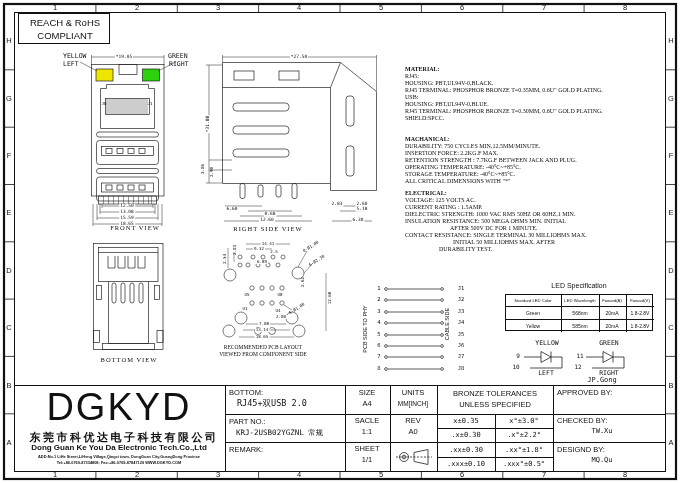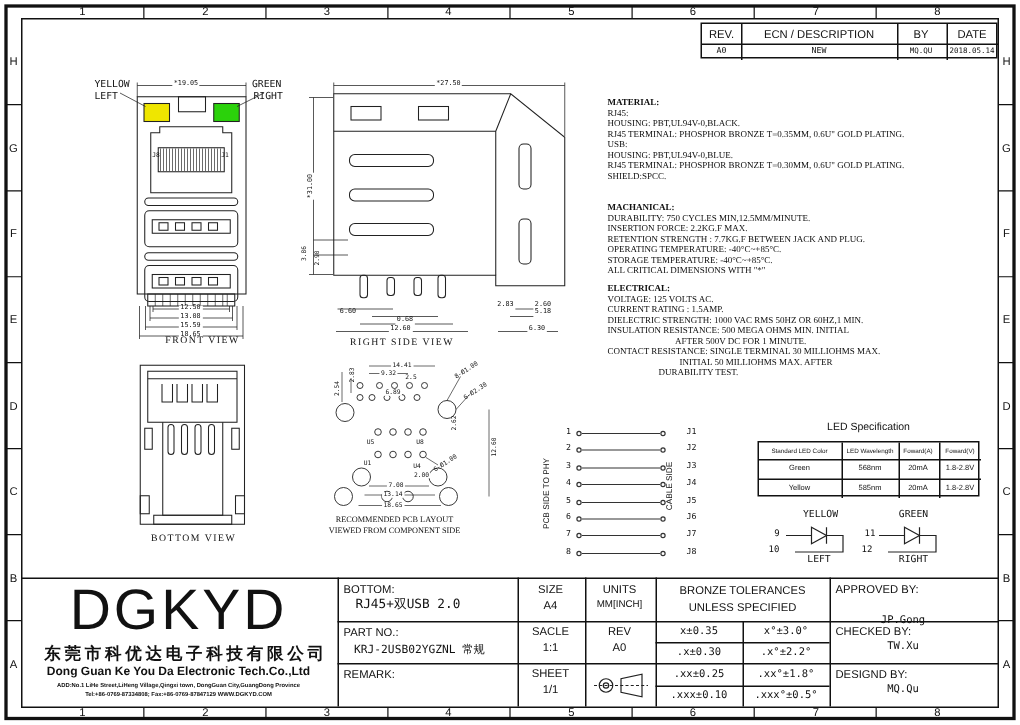--- a/index.html
+++ b/index.html
@@ -206,35 +206,25 @@
   <span class="c f75" style="left:9px;top:443px">A</span>
   <span class="c f75" style="left:671px;top:41px">H</span>
   <span class="c f75" style="left:671px;top:99px">G</span>
   <span class="c f75" style="left:671px;top:156px">F</span>
   <span class="c f75" style="left:671px;top:213px">E</span>
   <span class="c f75" style="left:671px;top:271px">D</span>
   <span class="c f75" style="left:671px;top:328px">C</span>
   <span class="c f75" style="left:671px;top:386px">B</span>
   <span class="c f75" style="left:671px;top:443px">A</span>
 
-
-  <div class="box" style="left:467px;top:15px;width:198px;height:24px">
-    <div class="vl" style="left:26px;top:0;height:24px"></div>
-    <div class="vl" style="left:130px;top:0;height:24px"></div>
-    <div class="vl" style="left:163px;top:0;height:24px"></div>
-    <div class="hl" style="left:0;top:13px;width:198px"></div>
-    <span class="c f75" style="left:13px;top:7px">REV.</span>
-    <span class="c f75" style="left:78px;top:7px">ECN / DESCRIPTION</span>
-    <span class="c f75" style="left:146px;top:7px">BY</span>
-    <span class="c f75" style="left:180px;top:7px">DATE</span>
-    <span class="c f55 mono" style="left:13px;top:18.5px">A0</span>
-    <span class="c f55 mono" style="left:78px;top:18.5px">NEW</span>
-    <span class="c f5 mono" style="left:146px;top:18.5px">MQ.QU</span>
-    <span class="c f5 mono" style="left:180px;top:18.5px">2018.05.14</span>
-  </div>
+  <div class="box" style="left:18px;top:13px;width:92px;height:31px">
+    <span class="c f95" style="left:46px;top:9px">REACH &amp; RoHS</span>
+    <span class="c f95" style="left:46px;top:22px">COMPLIANT</span>
+  </div>
+
 
   <span class="l f65 mono" style="left:63px;top:53px">YELLOW</span>
   <span class="l f65 mono" style="left:63px;top:61px">LEFT</span>
   <span class="l f65 mono" style="left:168px;top:53px">GREEN</span>
   <span class="l f65 mono" style="left:169px;top:61px">RIGHT</span>
   <span class="c f45 mono wbg" style="left:124px;top:57px">*19.05</span>
   <span class="c f4 mono" style="left:104px;top:104px">J8</span>
   <span class="c f4 mono" style="left:150px;top:104px">J1</span>
   <span class="c f45 mono wbg" style="left:127px;top:206px">12.50</span>
   <span class="c f45 mono wbg" style="left:127px;top:212px">13.08</span>
@@ -396,26 +386,26 @@
     <span class="c f65" style="left:413px;top:404px">MM[INCH]</span>
     <span class="c f75" style="left:413px;top:421px">REV</span>
     <span class="c f75" style="left:413px;top:432px">A0</span>
 
     <span class="c f75" style="left:495px;top:394px">BRONZE TOLERANCES</span>
     <span class="c f75" style="left:495px;top:405px">UNLESS SPECIFIED</span>
     <span class="c f7 mono" style="left:466px;top:421px">x±0.35</span>
     <span class="c f7 mono" style="left:524px;top:421px">x°±3.0°</span>
     <span class="c f7 mono" style="left:466px;top:435px">.x±0.30</span>
     <span class="c f7 mono" style="left:524px;top:435px">.x°±2.2°</span>
-    <span class="c f7 mono" style="left:466px;top:450px">.xx±0.25</span>
+    <span class="c f7 mono" style="left:466px;top:450px">.xx±0.30</span>
     <span class="c f7 mono" style="left:524px;top:450px">.xx°±1.8°</span>
     <span class="c f7 mono" style="left:466px;top:464px">.xxx±0.10</span>
     <span class="c f7 mono" style="left:524px;top:464px">.xxx°±0.5°</span>
 
     <span class="l f75" style="left:557px;top:389px">APPROVED BY:</span>
-    <span class="c f7 mono" style="left:602px;top:414px">JP.Gong</span>
+    <span class="c f7 mono" style="left:602px;top:380px">JP.Gong</span>
     <span class="l f75" style="left:557px;top:417px">CHECKED BY:</span>
     <span class="c f7 mono" style="left:602px;top:431px">TW.Xu</span>
     <span class="l f75" style="left:557px;top:446px">DESIGND BY:</span>
     <span class="c f7 mono" style="left:602px;top:460px">MQ.Qu</span>
   </div>
 
 </div>
 
 </body></html>

